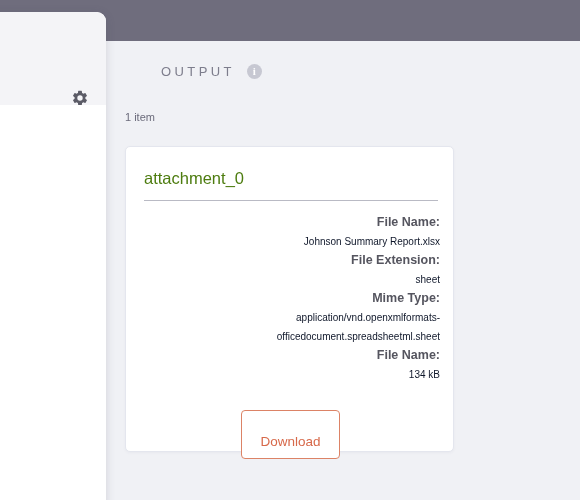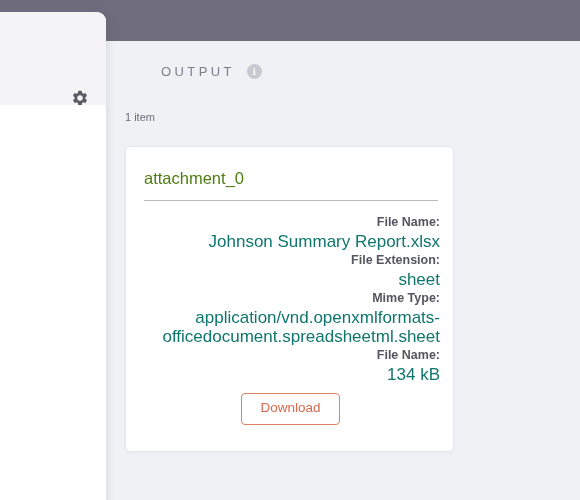--- a/index.html
+++ b/index.html
@@ -162,43 +162,44 @@
     width: 296px;
     text-align: right;
   }
   .prop-key {
     font-size: 12.5px;
     font-weight: bold;
     color: #55555f;
     line-height: 19px;
   }
   .prop-val {
-    font-size: 17px;
-    color: #0f766e;
+    font-size: 10px;
+    color: #0f172a;
     line-height: 19px;
     word-break: break-word;
   }
   .download-wrap {
     position: absolute;
     left: 0;
     top: 246px;
     width: 329px;
     display: flex;
     justify-content: center;
   }
   .download-btn {
     box-sizing: border-box;
-    padding: 7px 18px 8px 18px;
+    padding: 24px 18px 8px 18px;
     background: #ffffff;
     border: 1px solid #dc8366;
     border-radius: 4px;
     color: #d7694a;
     font-size: 13.5px;
     cursor: pointer;
     line-height: 1.1;
+    margin-top: 17px;
   }
 </style>
 </head>
 <body>
 
 <div id="app">
 
   <div class="topbar"></div>
 
   <div class="node-panel">

